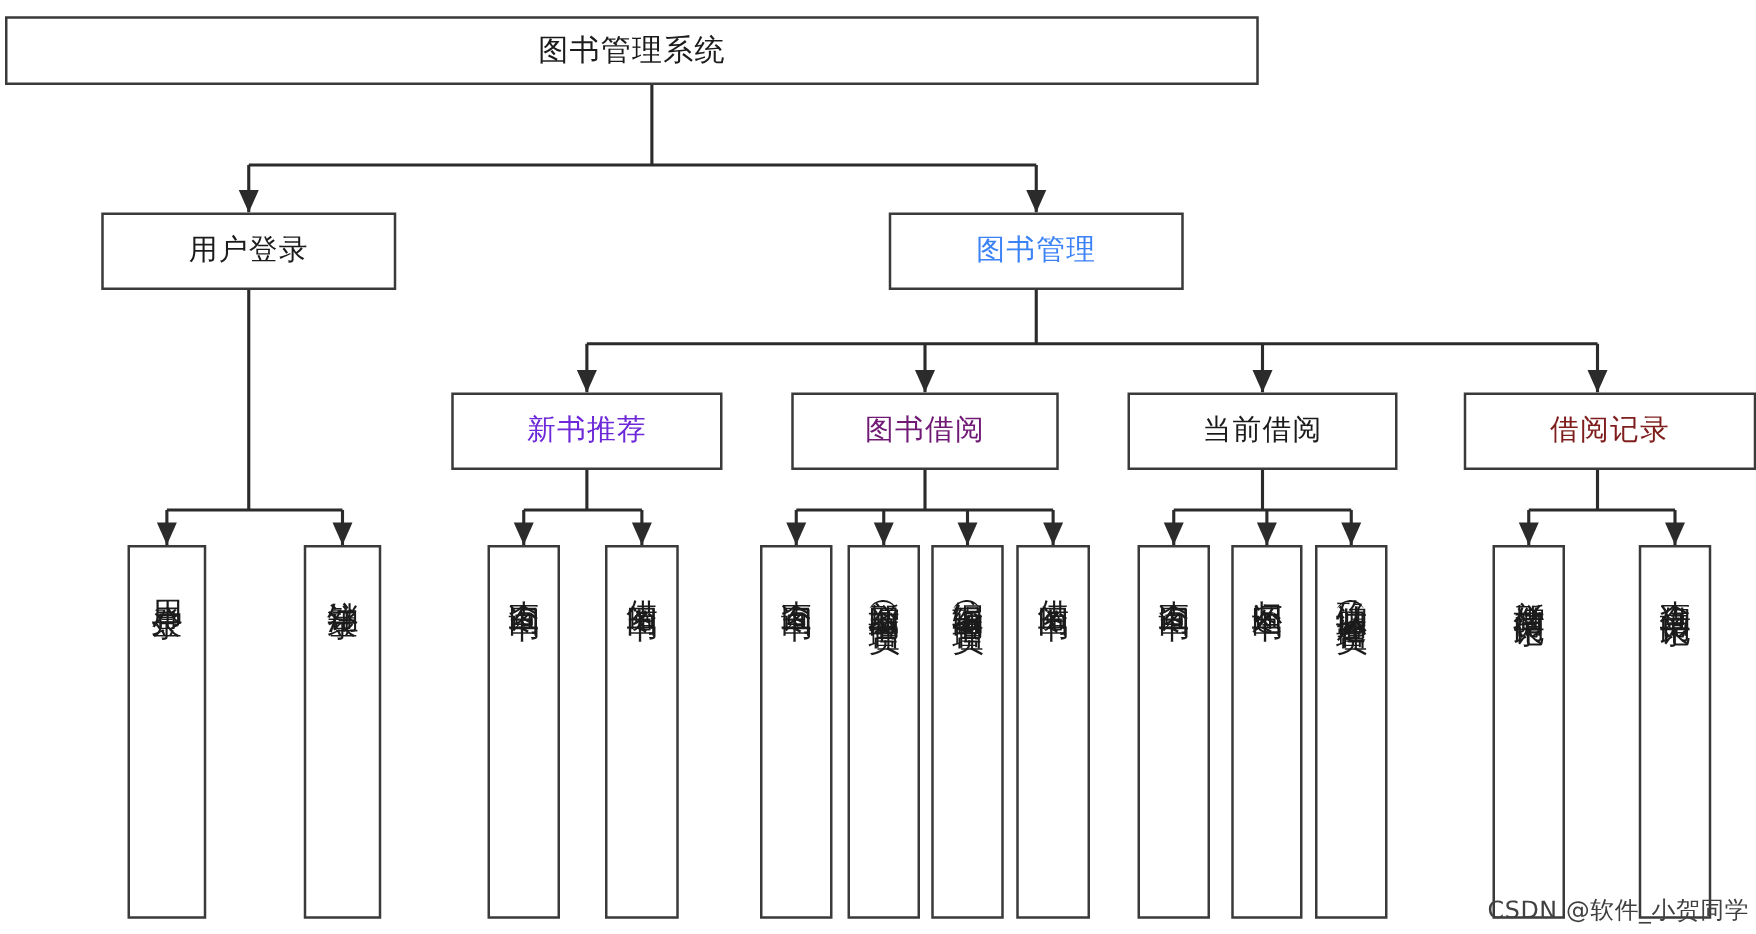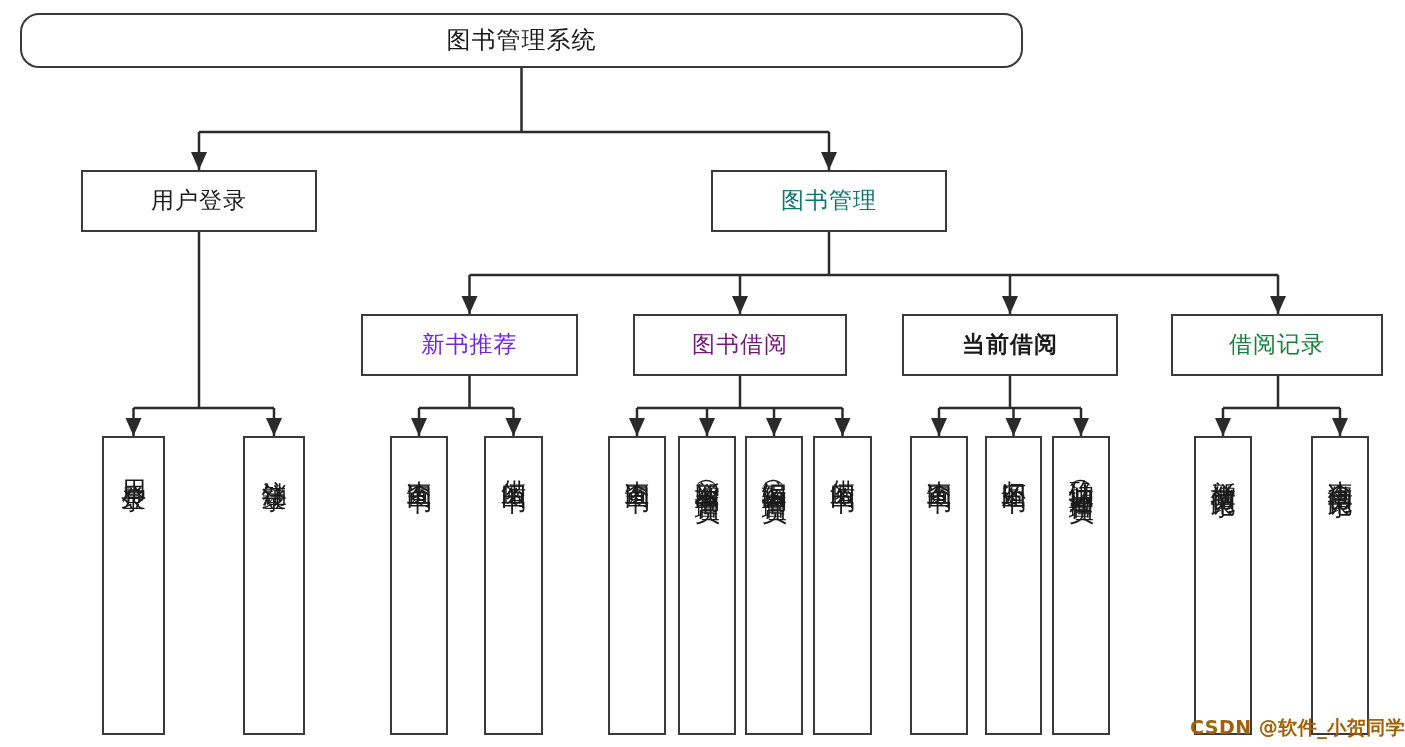--- a/index.html
+++ b/index.html
@@ -123,39 +123,39 @@
       <line x1="1081" y1="408" x2="1081" y2="436" stroke="#2b2b2b" stroke-width="2.5"></line>
       <polygon points="1073,418 1089,418 1081,436" fill="#2b2b2b"></polygon>
       <line x1="1278" y1="376" x2="1278" y2="408" stroke="#2b2b2b" stroke-width="2.5"></line>
       <line x1="1223" y1="408" x2="1340" y2="408" stroke="#2b2b2b" stroke-width="2.5"></line>
       <line x1="1223" y1="408" x2="1223" y2="436" stroke="#2b2b2b" stroke-width="2.5"></line>
       <polygon points="1215,418 1231,418 1223,436" fill="#2b2b2b"></polygon>
       <line x1="1340" y1="408" x2="1340" y2="436" stroke="#2b2b2b" stroke-width="2.5"></line>
       <polygon points="1332,418 1348,418 1340,436" fill="#2b2b2b"></polygon>
     </svg>
   <div id="nodes">
-      <div class="node level-0" style="left: 20px; top: 13px; width: 1003px; height: 55px; border-color: rgb(58, 58, 58); background: rgb(255, 255, 255); color: rgb(27, 27, 27); border-radius: 19px;">
+      <div class="node level-0" style="left: 4px; top: 13px; width: 1003px; height: 55px; border-color: rgb(58, 58, 58); background: rgb(255, 255, 255); color: rgb(27, 27, 27);">
         <span class="node-label">图书管理系统</span>
       </div>
       <div class="node level-1" style="left: 81px; top: 170px; width: 236px; height: 62px; border-color: rgb(58, 58, 58); background: rgb(255, 255, 255); color: rgb(27, 27, 27);">
         <span class="node-label">用户登录</span>
       </div>
-      <div class="node level-1" style="left: 711px; top: 170px; width: 236px; height: 62px; border-color: rgb(58, 58, 58); background: rgb(255, 255, 255); color: #0f766e;">
+      <div class="node level-1" style="left: 711px; top: 170px; width: 236px; height: 62px; border-color: rgb(58, 58, 58); background: rgb(255, 255, 255); color: #3b82f6;">
         <span class="node-label">图书管理</span>
       </div>
       <div class="node level-2" style="left: 361px; top: 314px; width: 217px; height: 62px; border-color: rgb(58, 58, 58); background: rgb(255, 255, 255); color: #6d28d9;">
         <span class="node-label">新书推荐</span>
       </div>
       <div class="node level-2" style="left: 633px; top: 314px; width: 214px; height: 62px; border-color: rgb(58, 58, 58); background: rgb(255, 255, 255); color: #701a75;">
         <span class="node-label">图书借阅</span>
       </div>
-      <div class="node level-2" style="left: 902px; top: 314px; width: 216px; height: 62px; border-color: rgb(58, 58, 58); background: rgb(255, 255, 255); color: rgb(27, 27, 27); font-weight: bold;">
+      <div class="node level-2" style="left: 902px; top: 314px; width: 216px; height: 62px; border-color: rgb(58, 58, 58); background: rgb(255, 255, 255); color: rgb(27, 27, 27);">
         <span class="node-label">当前借阅</span>
       </div>
-      <div class="node level-2" style="left: 1171px; top: 314px; width: 212px; height: 62px; border-color: rgb(58, 58, 58); background: rgb(255, 255, 255); color: #15803d;">
+      <div class="node level-2" style="left: 1171px; top: 314px; width: 234px; height: 62px; border-color: rgb(58, 58, 58); background: rgb(255, 255, 255); color: #7f1d1d;">
         <span class="node-label">借阅记录</span>
       </div>
       <div class="node level-3 leaf" style="left: 102px; top: 436px; width: 63px; height: 299px; border-color: rgb(58, 58, 58); background: rgb(255, 255, 255); color: rgb(27, 27, 27);">
         <span class="node-label">用户登录</span>
       </div>
       <div class="node level-3 leaf" style="left: 243px; top: 436px; width: 62px; height: 299px; border-color: rgb(58, 58, 58); background: rgb(255, 255, 255); color: rgb(27, 27, 27);">
         <span class="node-label">注销登录</span>
       </div>
       <div class="node level-3 leaf" style="left: 390px; top: 436px; width: 58px; height: 299px; border-color: rgb(58, 58, 58); background: rgb(255, 255, 255); color: rgb(27, 27, 27);">
         <span class="node-label">查询图书</span>
@@ -184,14 +184,14 @@
       <div class="node level-3 leaf" style="left: 1052px; top: 436px; width: 58px; height: 299px; border-color: rgb(58, 58, 58); background: rgb(255, 255, 255); color: rgb(27, 27, 27);">
         <span class="node-label">确认归还（管理员）</span>
       </div>
       <div class="node level-3 leaf" style="left: 1194px; top: 436px; width: 58px; height: 299px; border-color: rgb(58, 58, 58); background: rgb(255, 255, 255); color: rgb(27, 27, 27);">
         <span class="node-label">新增借阅记录</span>
       </div>
       <div class="node level-3 leaf" style="left: 1311px; top: 436px; width: 58px; height: 299px; border-color: rgb(58, 58, 58); background: rgb(255, 255, 255); color: rgb(27, 27, 27);">
         <span class="node-label">查询借阅记录</span>
       </div>
     </div>
-  <div class="watermark" style="left: 1190px; top: 715px; color: #a16207; font-weight: bold;">CSDN @软件_小贺同学</div>
+  <div class="watermark" style="left: 1190px; top: 715px; color: #404040;">CSDN @软件_小贺同学</div>
 </div>
 
 </body></html>

